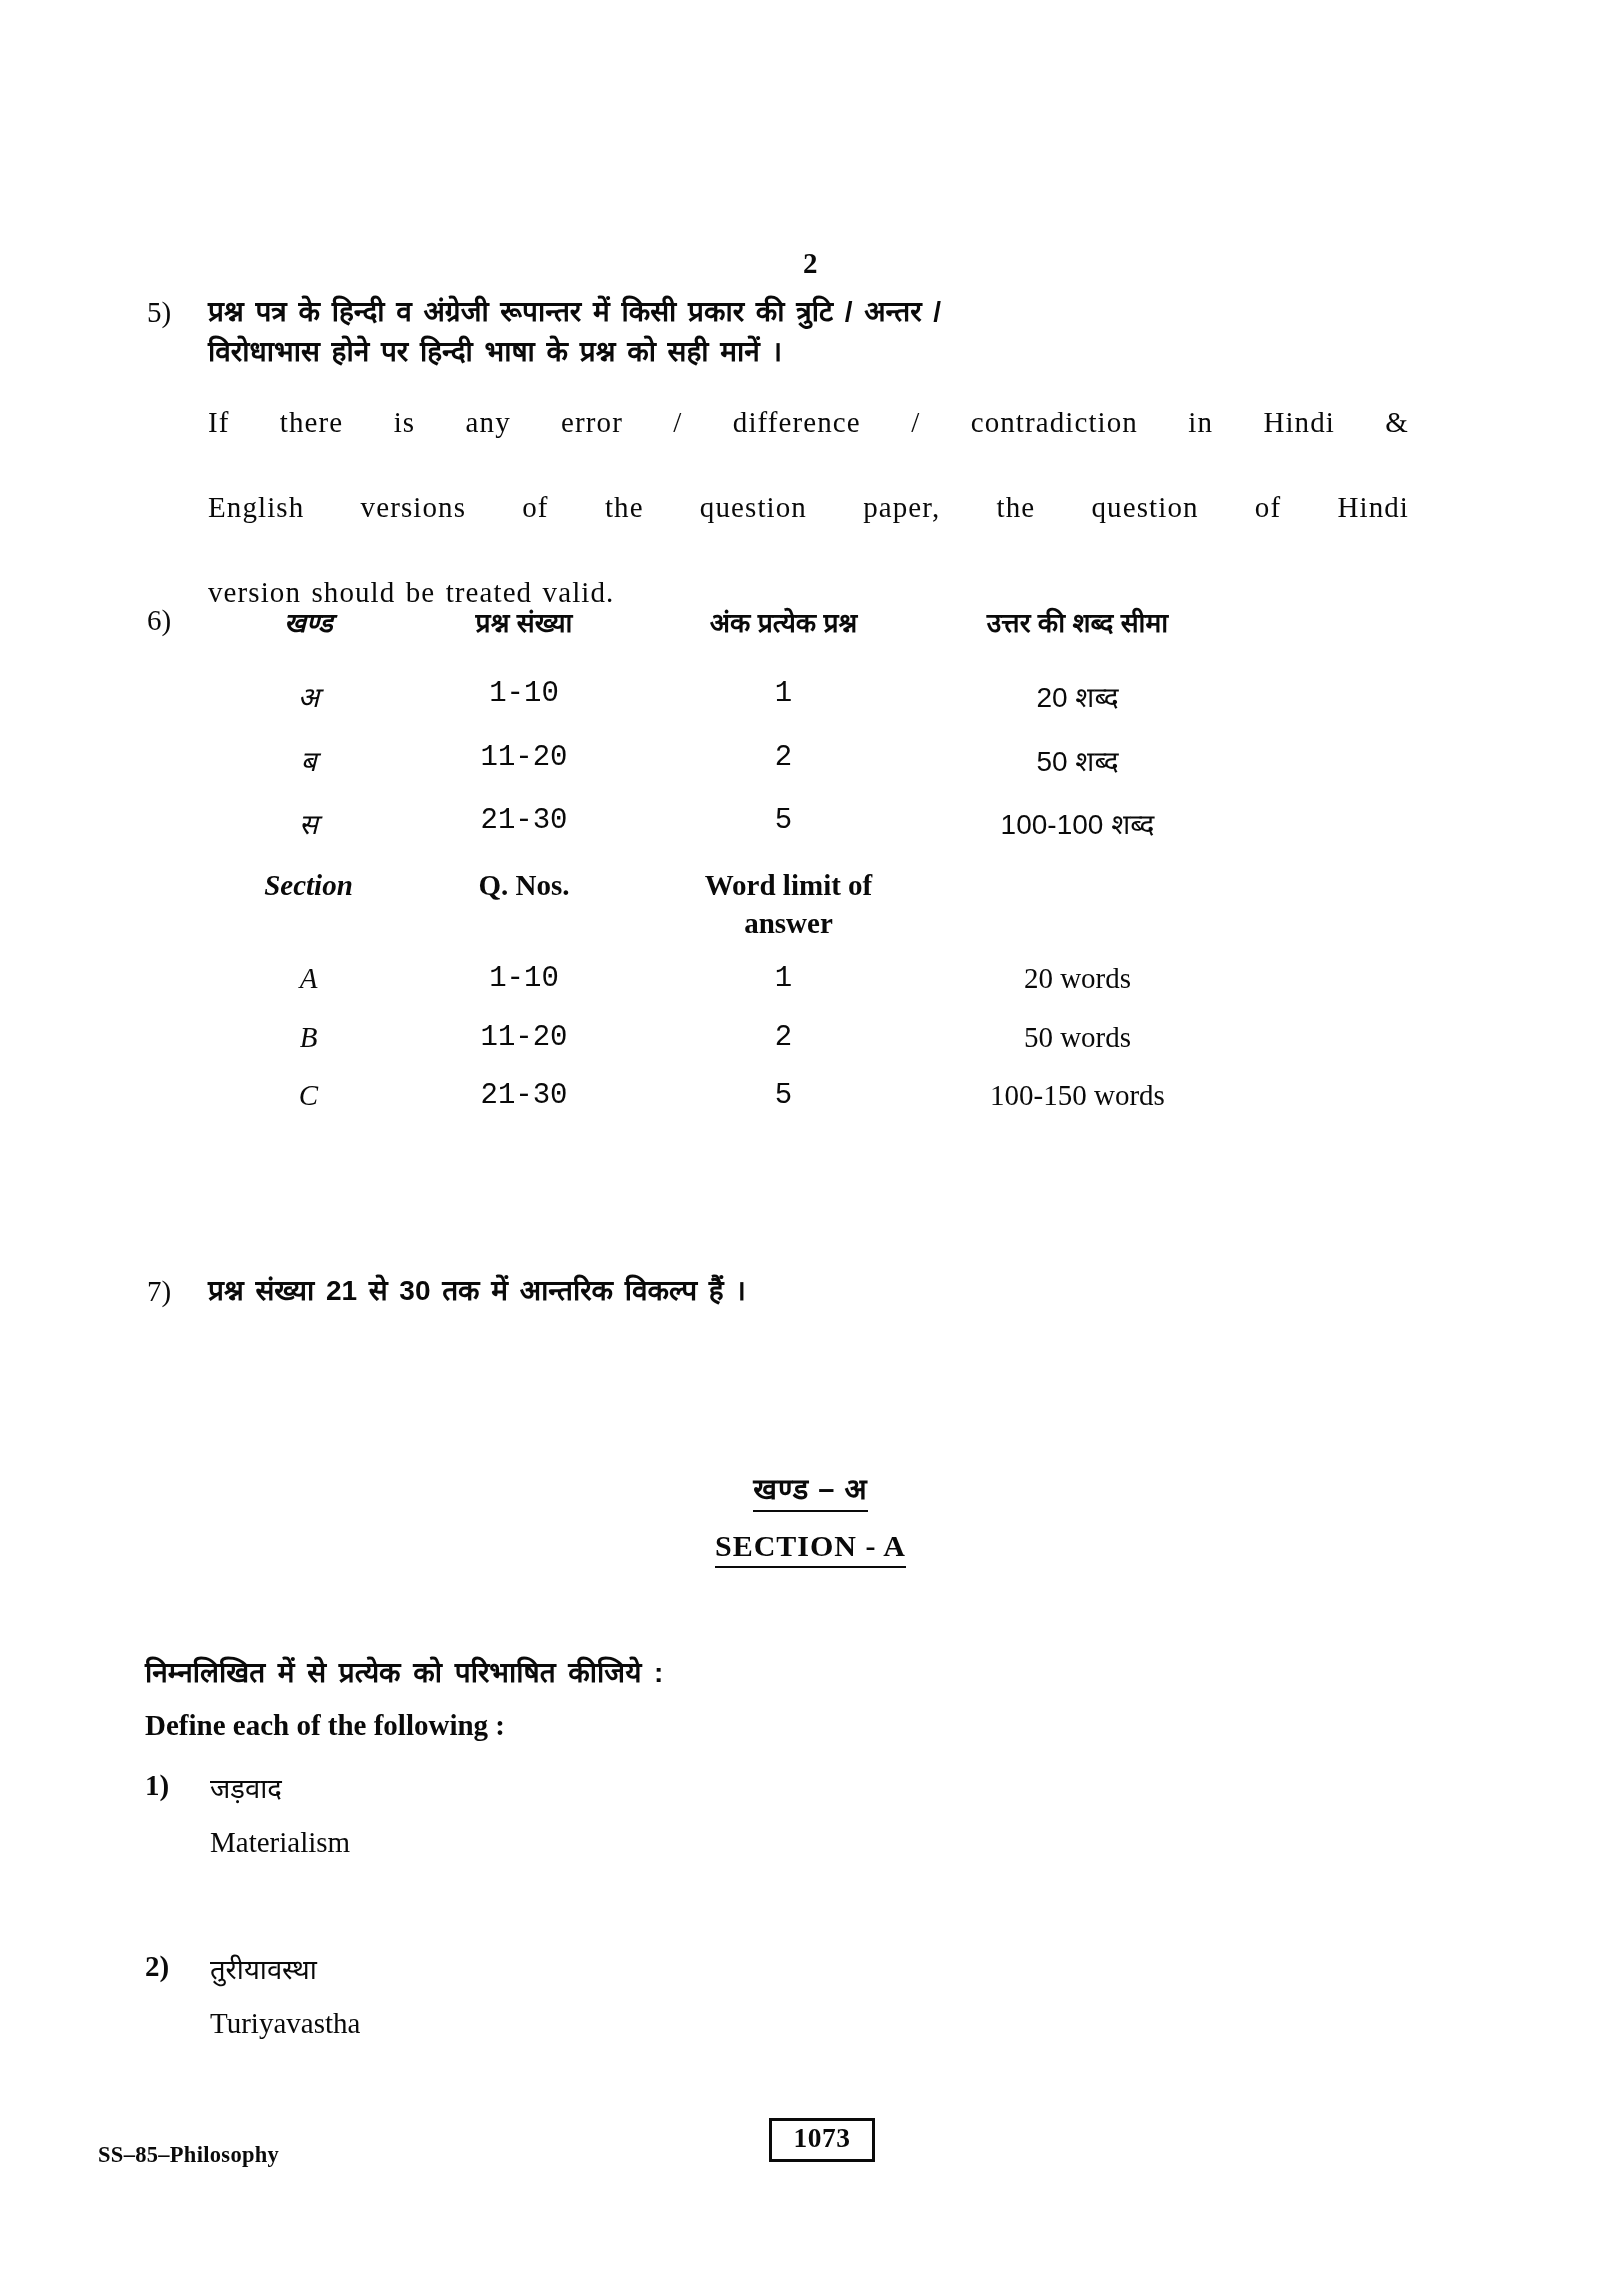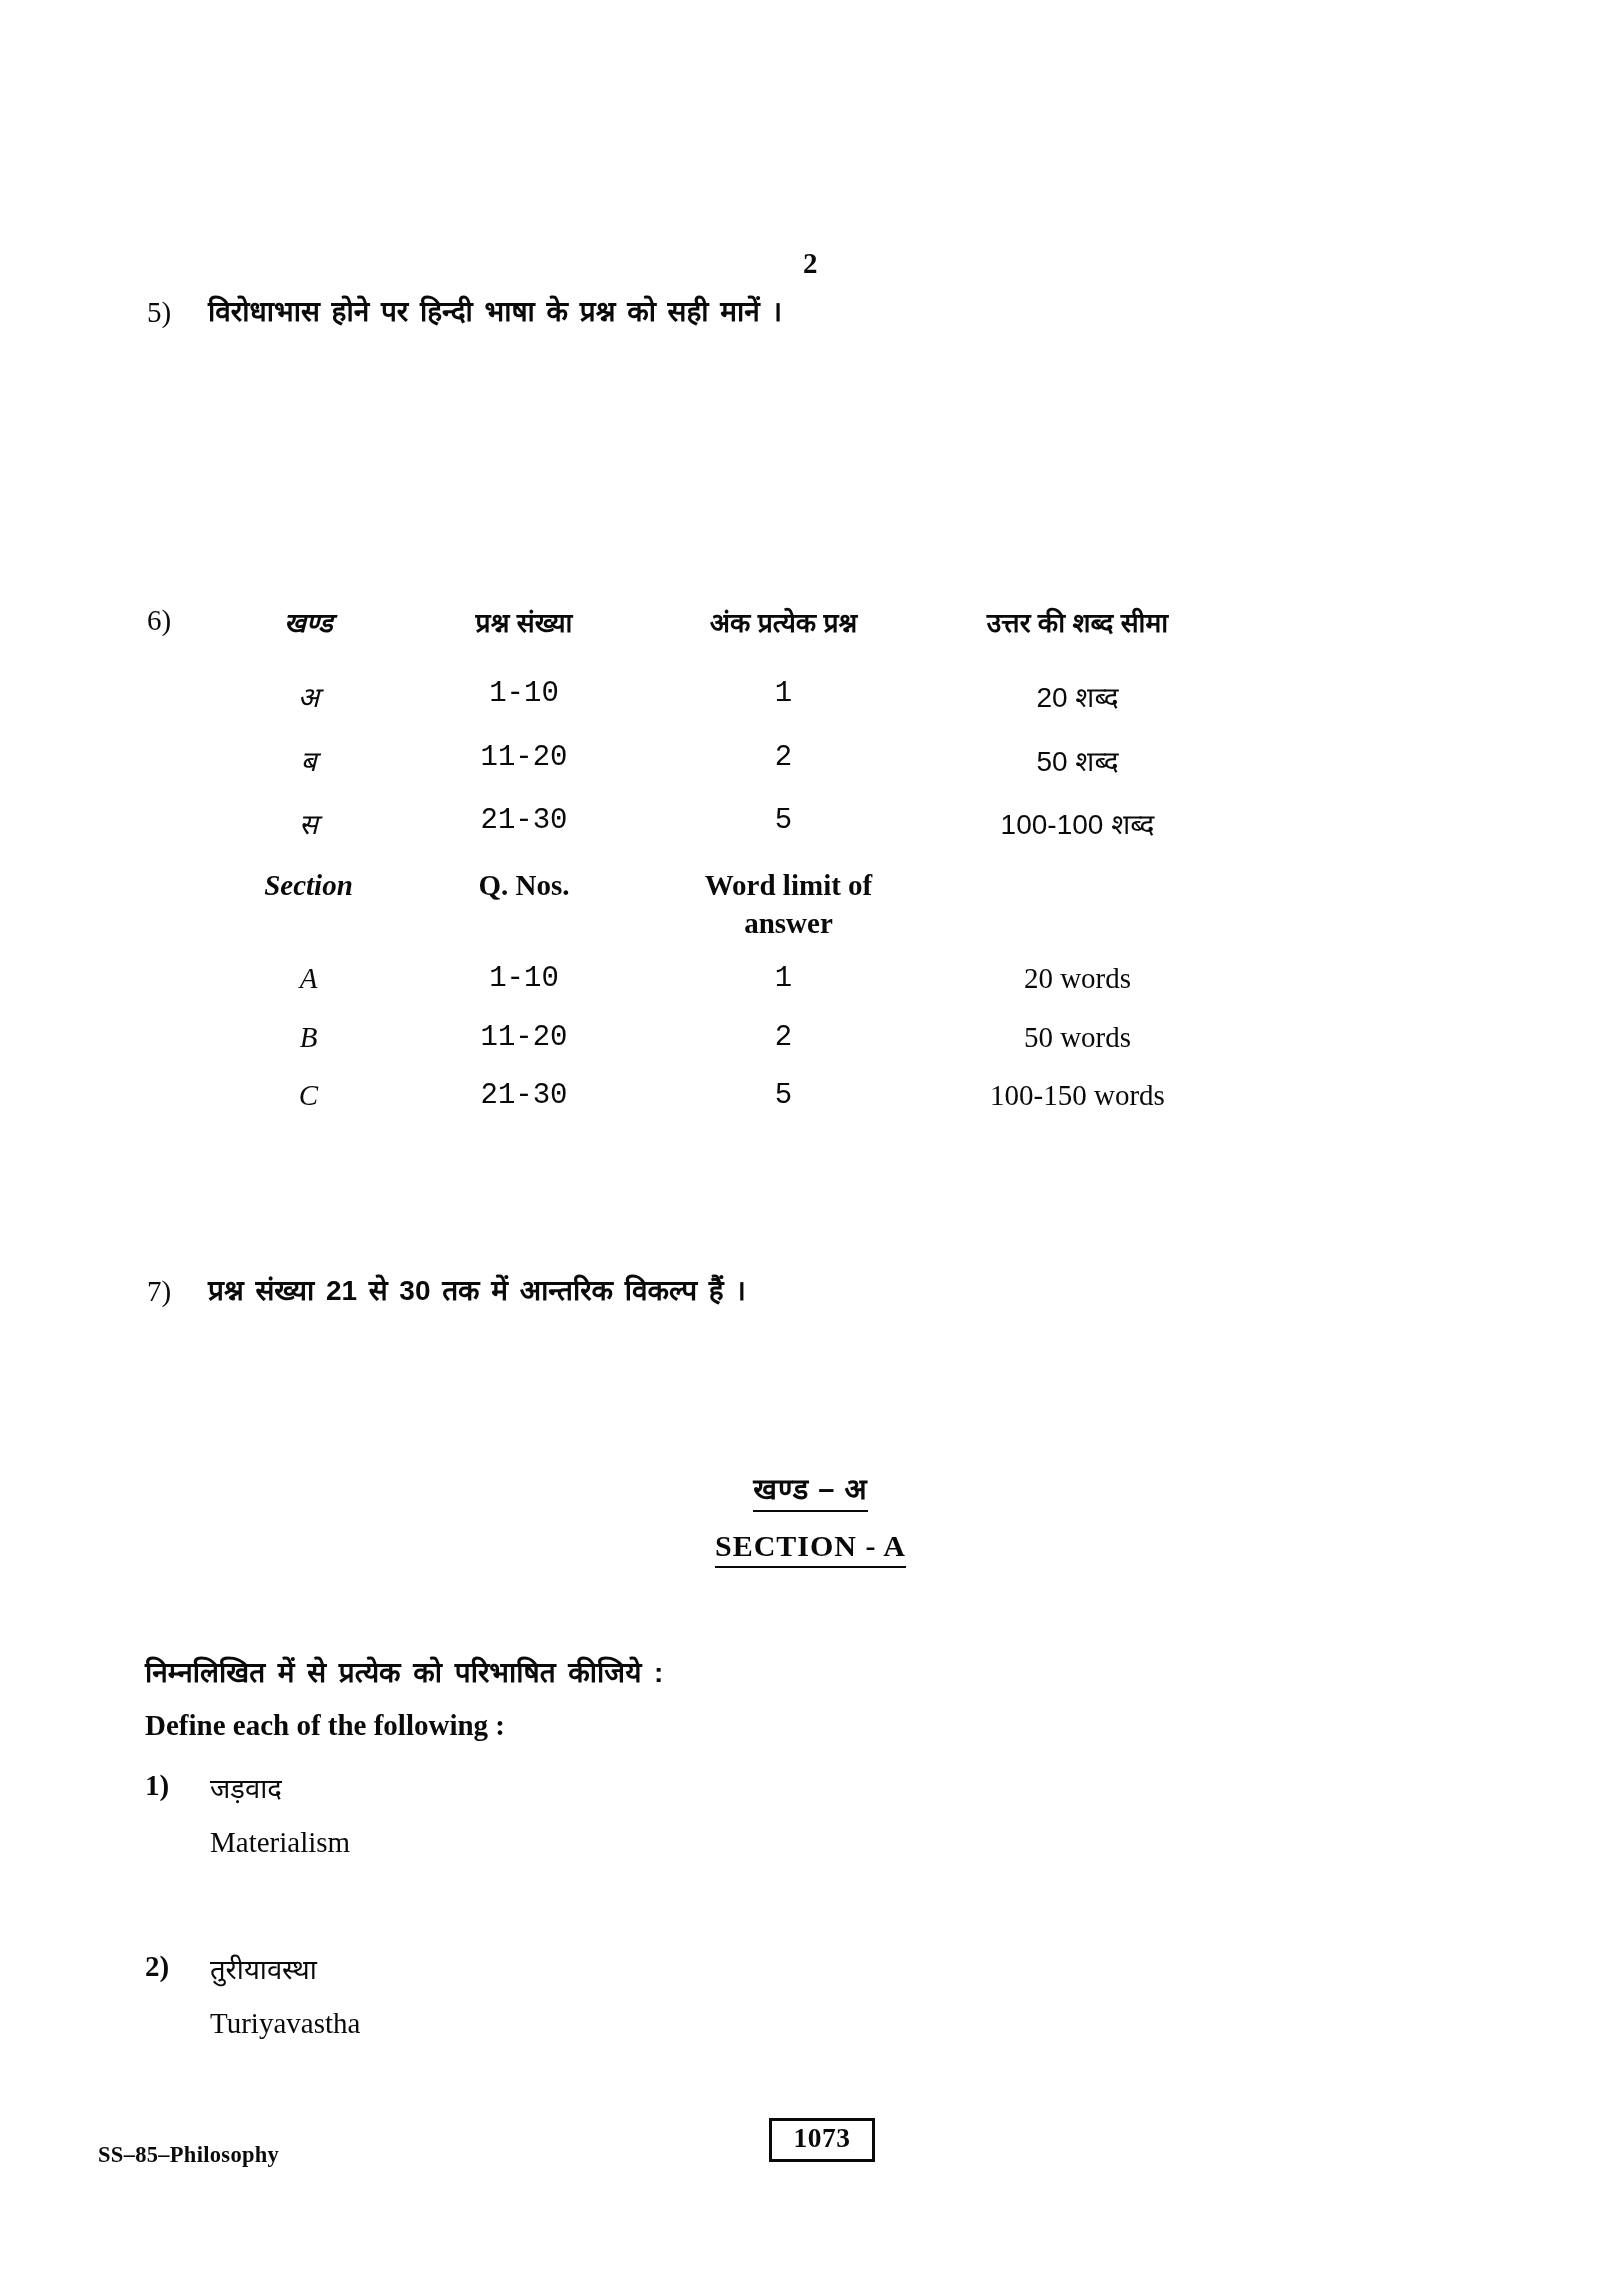--- a/index.html
+++ b/index.html
@@ -232,21 +232,27 @@
 <body>
 
 <div class="page">
 
   <div class="page-number">2</div>
 
   <div class="instr" style="left:147px; top:292px; width:1264px;">
     <div class="marker">5)</div>
     <div class="body">
       <div class="hindi">
+        <span class="hindi-line">प्रश्न पत्र के हिन्दी व अंग्रेजी रूपान्तर में किसी प्रकार की त्रुटि / अन्तर /</span>
         <span class="hindi-line">विरोधाभास होने पर हिन्दी भाषा के प्रश्न को सही मानें ।</span>
+      </div>
+      <div class="eng eng-justify" style="margin-top:29px; width:1201px;">
+        <span class="l">If there is any error / difference / contradiction in Hindi &amp;</span>
+        <span class="l">English versions of the question paper, the question of Hindi</span>
+        <span class="l last">version should be treated valid.</span>
       </div>
     </div>
   </div>
 
   <div class="table-wrap">
 
     <div class="mk-row">
       <div class="c-marker">6)</div>
       <div class="c c1 th-hi">खण्ड</div>
       <div class="c c2 th-hi">प्रश्न संख्या</div>

